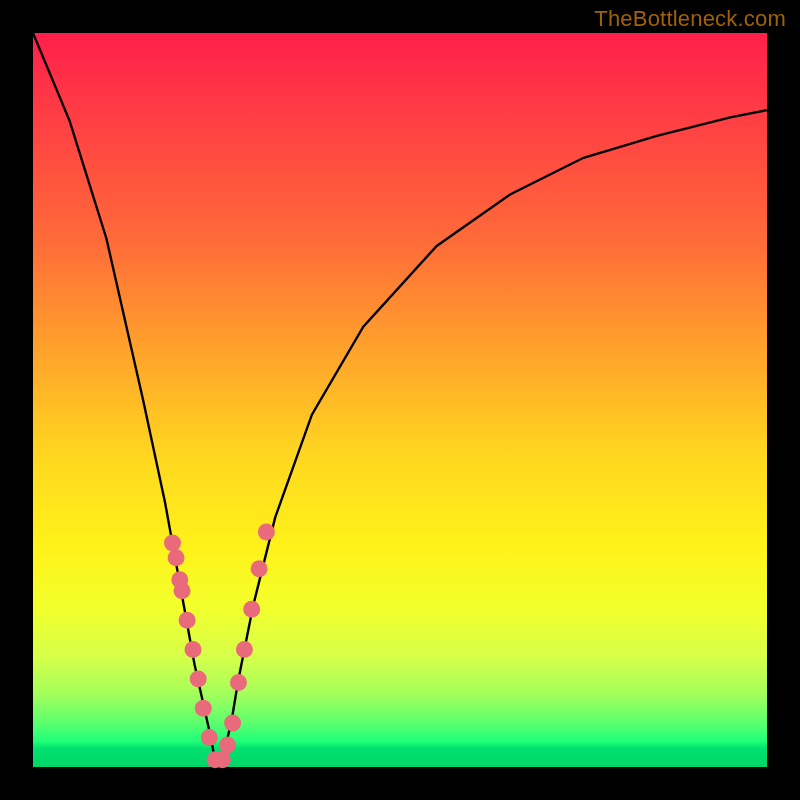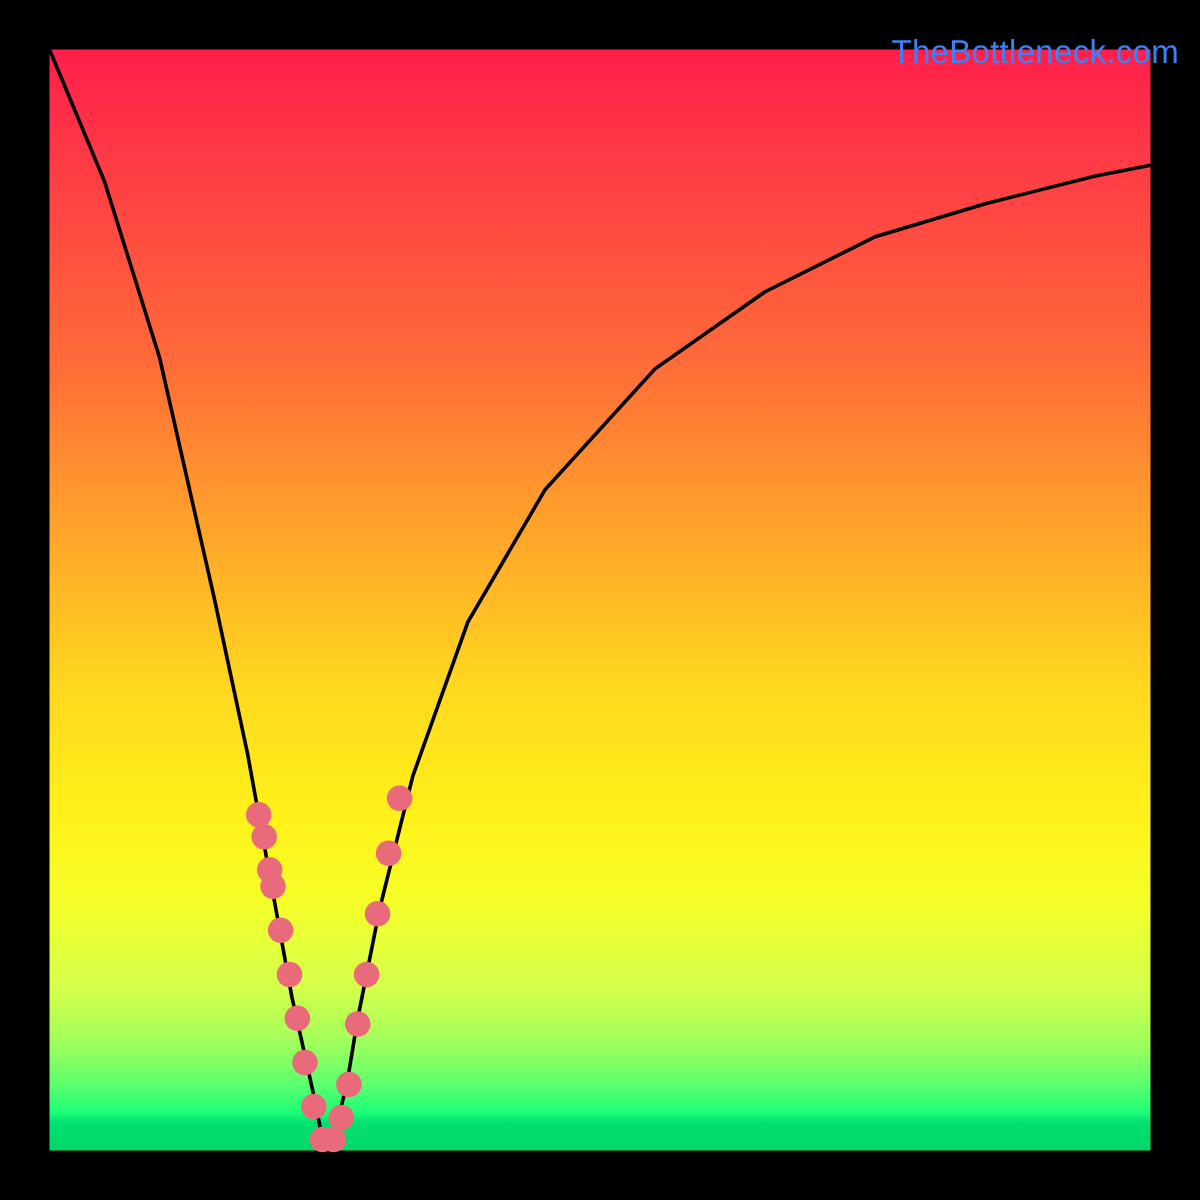--- a/index.html
+++ b/index.html
@@ -36,23 +36,23 @@
       #d6ff4a 85%,
       #a4ff5b 90%,
       #5cff6e 94%,
       #1fff78 96.5%,
       #00e070 97.5%,
       #00d868 100%
     );
   }
   .watermark {
     position: absolute;
-    top: 22px;
+    top: 6px;
     right: 14px;
-    color: #3b82f6;
+    color: #a16207;
     font-size: 22px;
     font-weight: 500;
     letter-spacing: 0.2px;
     user-select: none;
   }
   svg.curve {
     position: absolute;
     left: 0; top: 0;
     width: 734px; height: 734px;
     overflow: visible;

